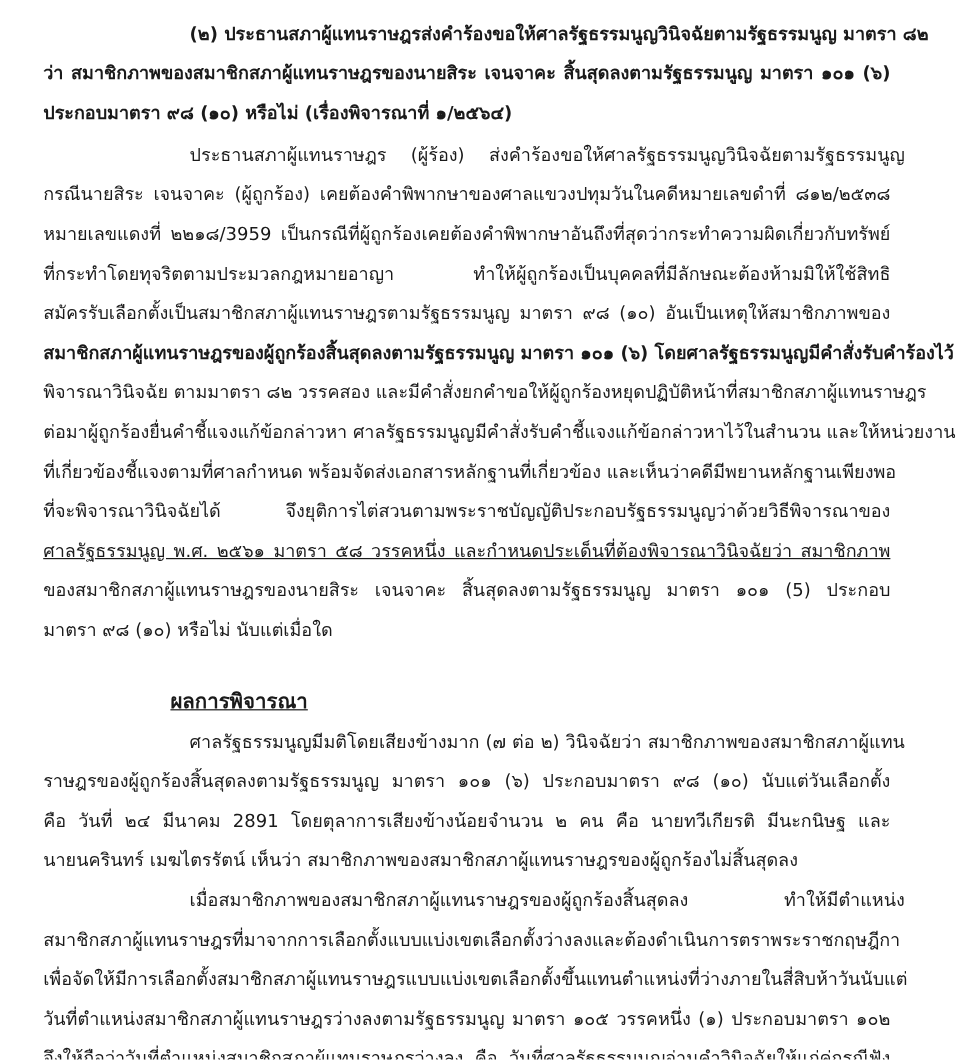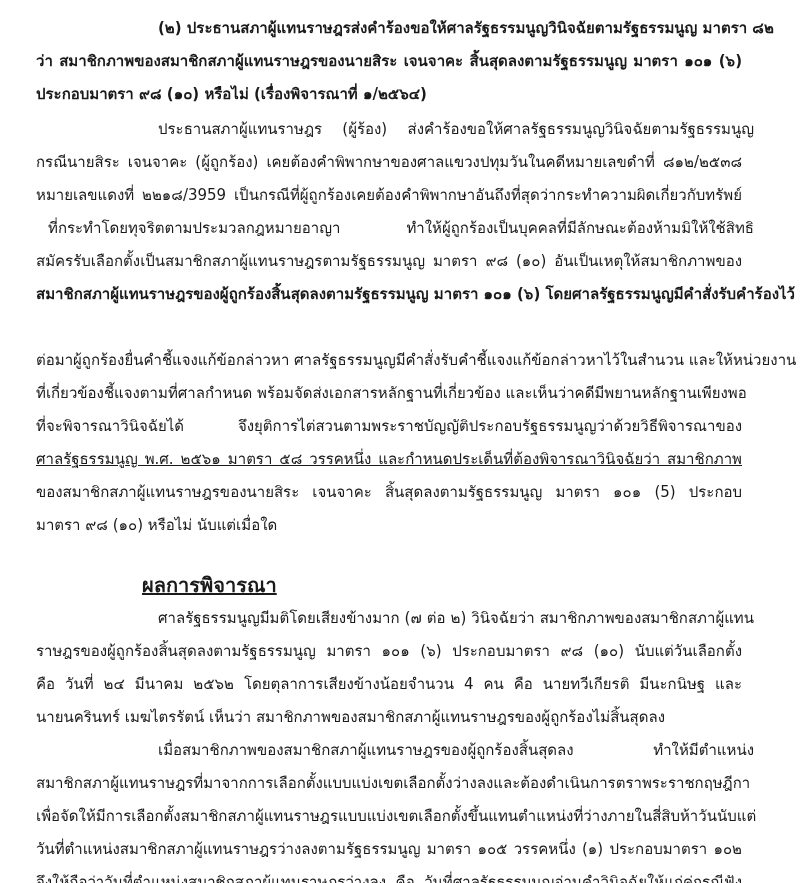--- a/index.html
+++ b/index.html
@@ -38,53 +38,54 @@
     .line.indent {
       left: 158px;
       width: 596px;
     }
     .bold {
       font-weight: bold;
     }
     .heading {
       position: absolute;
       left: 142px;
-      font-size: 20px;
+      font-size: 17px;
       line-height: 20px;
       text-decoration: underline;
       font-weight: bold;
     }
   </style>
 </head>
 <body>
 
 <div class="page">
 
   <div class="line indent bold" style="top:18px;">(๒) ประธานสภาผู้แทนราษฎรส่งคำร้องขอให้ศาลรัฐธรรมนูญวินิจฉัยตามรัฐธรรมนูญ มาตรา ๘๒</div>
   <div class="line bold" style="top:51px;">ว่า สมาชิกภาพของสมาชิกสภาผู้แทนราษฎรของนายสิระ เจนจาคะ สิ้นสุดลงตามรัฐธรรมนูญ มาตรา ๑๐๑ (๖)</div>
   <div class="line bold last" style="top:84px;">ประกอบมาตรา ๙๘ (๑๐) หรือไม่ (เรื่องพิจารณาที่ ๑/๒๕๖๔)</div>
 
   <div class="line indent" style="top:119px;">ประธานสภาผู้แทนราษฎร (ผู้ร้อง) ส่งคำร้องขอให้ศาลรัฐธรรมนูญวินิจฉัยตามรัฐธรรมนูญ</div>
   <div class="line" style="top:152px;">กรณีนายสิระ เจนจาคะ (ผู้ถูกร้อง) เคยต้องคำพิพากษาของศาลแขวงปทุมวันในคดีหมายเลขดำที่ ๘๑๒/๒๕๓๘</div>
   <div class="line" style="top:185px;">หมายเลขแดงที่ ๒๒๑๘/3959 เป็นกรณีที่ผู้ถูกร้องเคยต้องคำพิพากษาอันถึงที่สุดว่ากระทำความผิดเกี่ยวกับทรัพย์</div>
-  <div class="line" style="top:218px;margin-left:12px;">ที่กระทำโดยทุจริตตามประมวลกฎหมายอาญา ทำให้ผู้ถูกร้องเป็นบุคคลที่มีลักษณะต้องห้ามมิให้ใช้สิทธิ</div>
+  <div class="line" style="top:218px;">ที่กระทำโดยทุจริตตามประมวลกฎหมายอาญา ทำให้ผู้ถูกร้องเป็นบุคคลที่มีลักษณะต้องห้ามมิให้ใช้สิทธิ</div>
   <div class="line" style="top:251px;">สมัครรับเลือกตั้งเป็นสมาชิกสภาผู้แทนราษฎรตามรัฐธรรมนูญ มาตรา ๙๘ (๑๐) อันเป็นเหตุให้สมาชิกภาพของ</div>
   <div class="line" style="top:284px;font-weight:bold;">สมาชิกสภาผู้แทนราษฎรของผู้ถูกร้องสิ้นสุดลงตามรัฐธรรมนูญ มาตรา ๑๐๑ (๖) โดยศาลรัฐธรรมนูญมีคำสั่งรับคำร้องไว้</div>
+  <div class="line" style="top:317px;">พิจารณาวินิจฉัย ตามมาตรา ๘๒ วรรคสอง และมีคำสั่งยกคำขอให้ผู้ถูกร้องหยุดปฏิบัติหน้าที่สมาชิกสภาผู้แทนราษฎร</div>
   <div class="line" style="top:350px;">ต่อมาผู้ถูกร้องยื่นคำชี้แจงแก้ข้อกล่าวหา ศาลรัฐธรรมนูญมีคำสั่งรับคำชี้แจงแก้ข้อกล่าวหาไว้ในสำนวน และให้หน่วยงาน</div>
   <div class="line" style="top:383px;">ที่เกี่ยวข้องชี้แจงตามที่ศาลกำหนด พร้อมจัดส่งเอกสารหลักฐานที่เกี่ยวข้อง และเห็นว่าคดีมีพยานหลักฐานเพียงพอ</div>
   <div class="line" style="top:416px;">ที่จะพิจารณาวินิจฉัยได้ จึงยุติการไต่สวนตามพระราชบัญญัติประกอบรัฐธรรมนูญว่าด้วยวิธีพิจารณาของ</div>
   <div class="line" style="top:449px;text-decoration:underline;">ศาลรัฐธรรมนูญ พ.ศ. ๒๕๖๑ มาตรา ๕๘ วรรคหนึ่ง และกำหนดประเด็นที่ต้องพิจารณาวินิจฉัยว่า สมาชิกภาพ</div>
   <div class="line" style="top:482px;">ของสมาชิกสภาผู้แทนราษฎรของนายสิระ เจนจาคะ สิ้นสุดลงตามรัฐธรรมนูญ มาตรา ๑๐๑ (5) ประกอบ</div>
   <div class="line last" style="top:515px;">มาตรา ๙๘ (๑๐) หรือไม่ นับแต่เมื่อใด</div>
 
   <div class="heading" style="top:575px;">ผลการพิจารณา</div>
 
   <div class="line indent" style="top:608px;">ศาลรัฐธรรมนูญมีมติโดยเสียงข้างมาก (๗ ต่อ ๒) วินิจฉัยว่า สมาชิกภาพของสมาชิกสภาผู้แทน</div>
   <div class="line" style="top:641px;">ราษฎรของผู้ถูกร้องสิ้นสุดลงตามรัฐธรรมนูญ มาตรา ๑๐๑ (๖) ประกอบมาตรา ๙๘ (๑๐) นับแต่วันเลือกตั้ง</div>
-  <div class="line" style="top:674px;">คือ วันที่ ๒๔ มีนาคม ๒๕๖๒ โดยตุลาการเสียงข้างน้อยจำนวน 4 คน คือ นายทวีเกียรติ มีนะกนิษฐ และ</div>
+  <div class="line" style="top:674px;">คือ วันที่ ๒๔ มีนาคม 2891 โดยตุลาการเสียงข้างน้อยจำนวน ๒ คน คือ นายทวีเกียรติ มีนะกนิษฐ และ</div>
   <div class="line last" style="top:707px;">นายนครินทร์ เมฆไตรรัตน์ เห็นว่า สมาชิกภาพของสมาชิกสภาผู้แทนราษฎรของผู้ถูกร้องไม่สิ้นสุดลง</div>
 
   <div class="line indent" style="top:740px;">เมื่อสมาชิกภาพของสมาชิกสภาผู้แทนราษฎรของผู้ถูกร้องสิ้นสุดลง ทำให้มีตำแหน่ง</div>
   <div class="line" style="top:773px;">สมาชิกสภาผู้แทนราษฎรที่มาจากการเลือกตั้งแบบแบ่งเขตเลือกตั้งว่างลงและต้องดำเนินการตราพระราชกฤษฎีกา</div>
   <div class="line" style="top:806px;">เพื่อจัดให้มีการเลือกตั้งสมาชิกสภาผู้แทนราษฎรแบบแบ่งเขตเลือกตั้งขึ้นแทนตำแหน่งที่ว่างภายในสี่สิบห้าวันนับแต่</div>
   <div class="line" style="top:839px;">วันที่ตำแหน่งสมาชิกสภาผู้แทนราษฎรว่างลงตามรัฐธรรมนูญ มาตรา ๑๐๕ วรรคหนึ่ง (๑) ประกอบมาตรา ๑๐๒</div>
   <div class="line" style="top:872px;">จึงให้ถือว่าวันที่ตำแหน่งสมาชิกสภาผู้แทนราษฎรว่างลง คือ วันที่ศาลรัฐธรรมนูญอ่านคำวินิจฉัยให้แก่คู่กรณีฟัง</div>
 
 </div>
 

